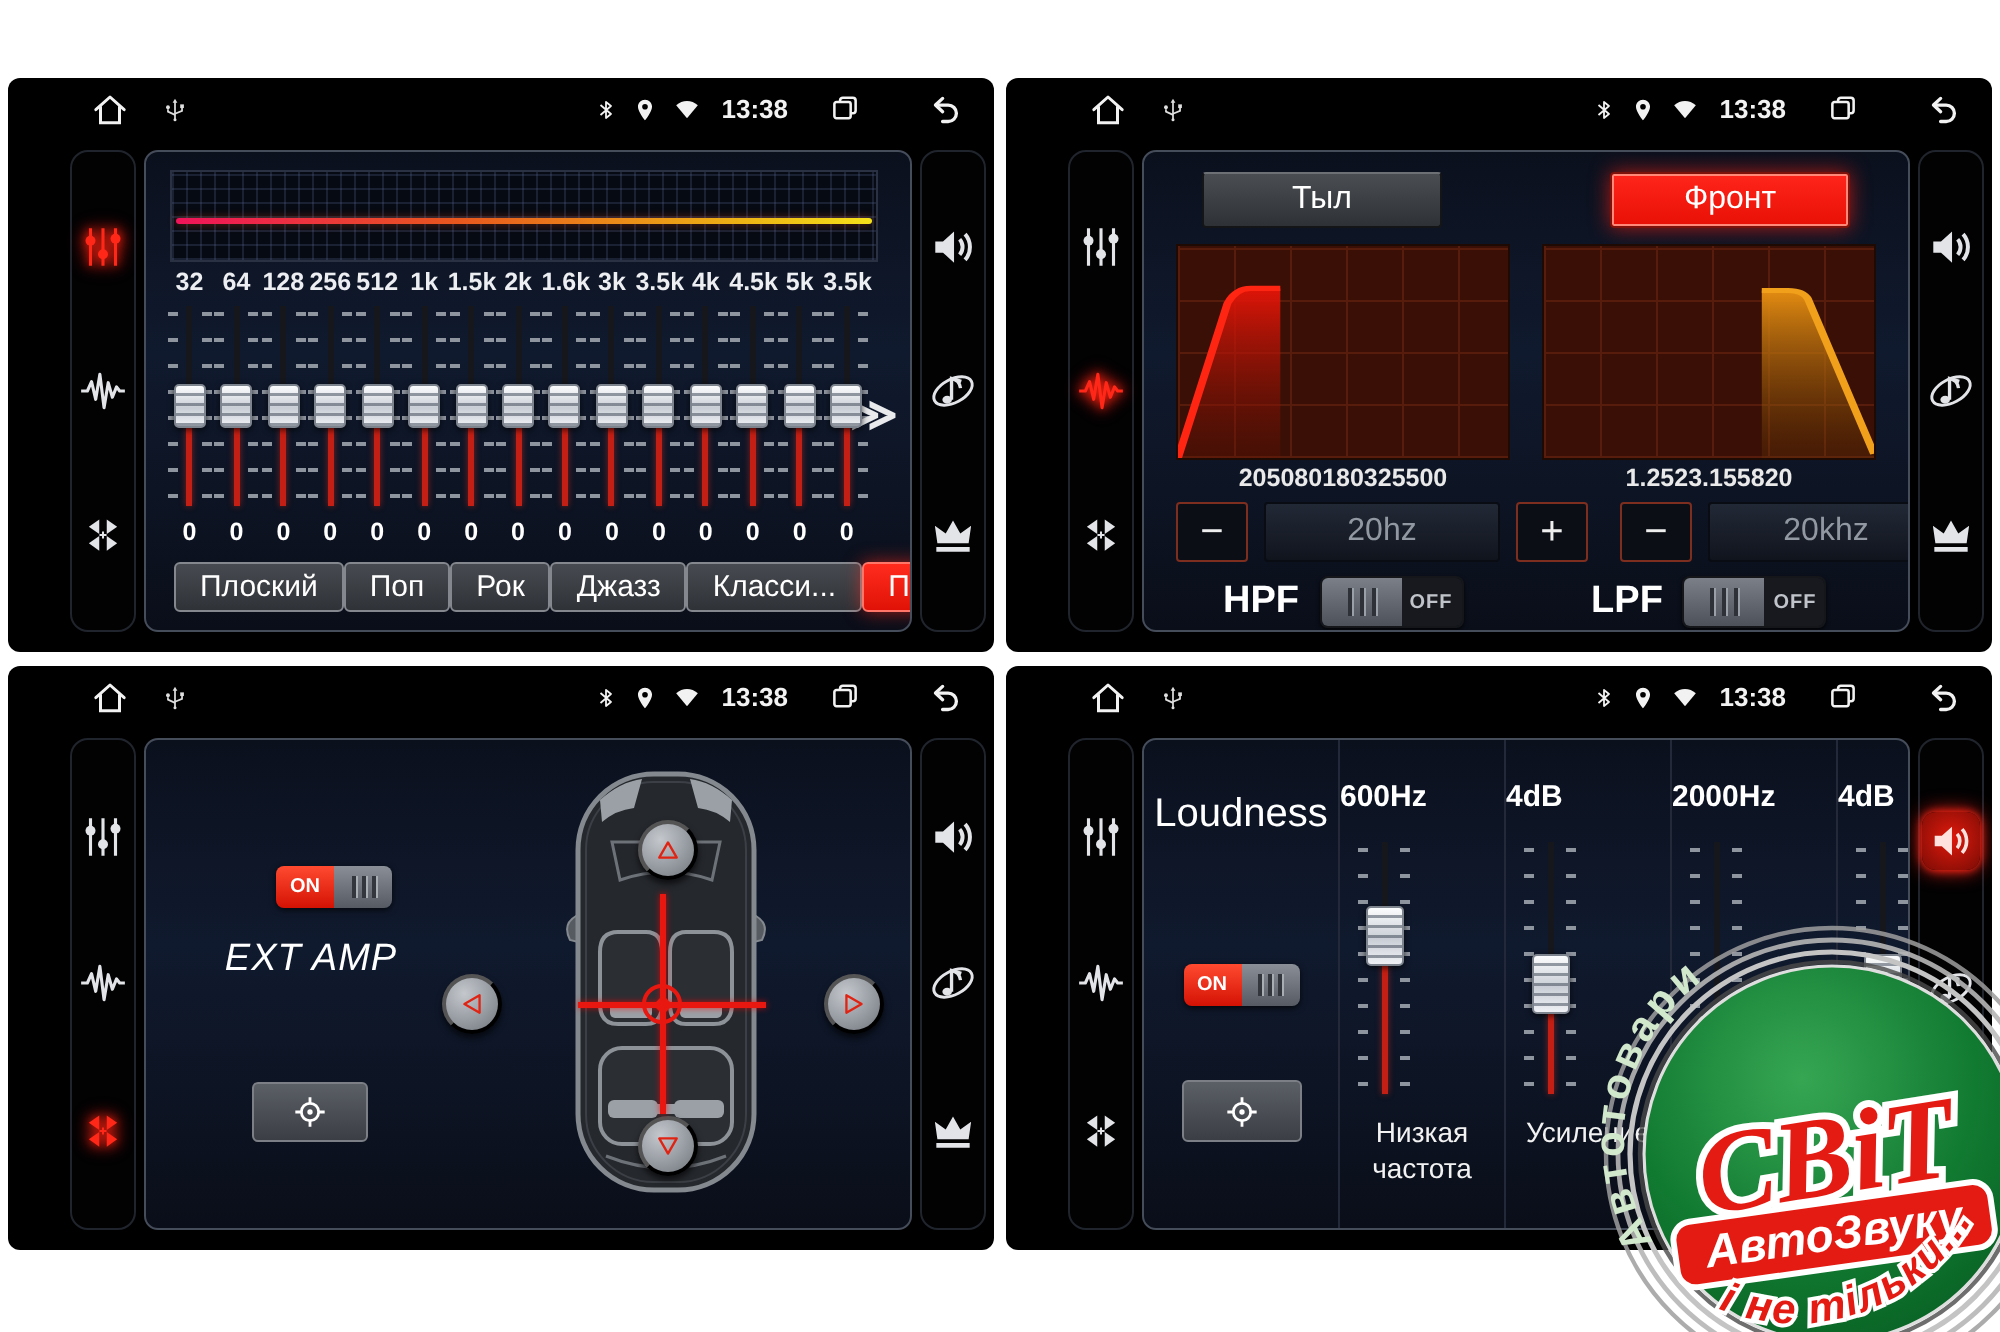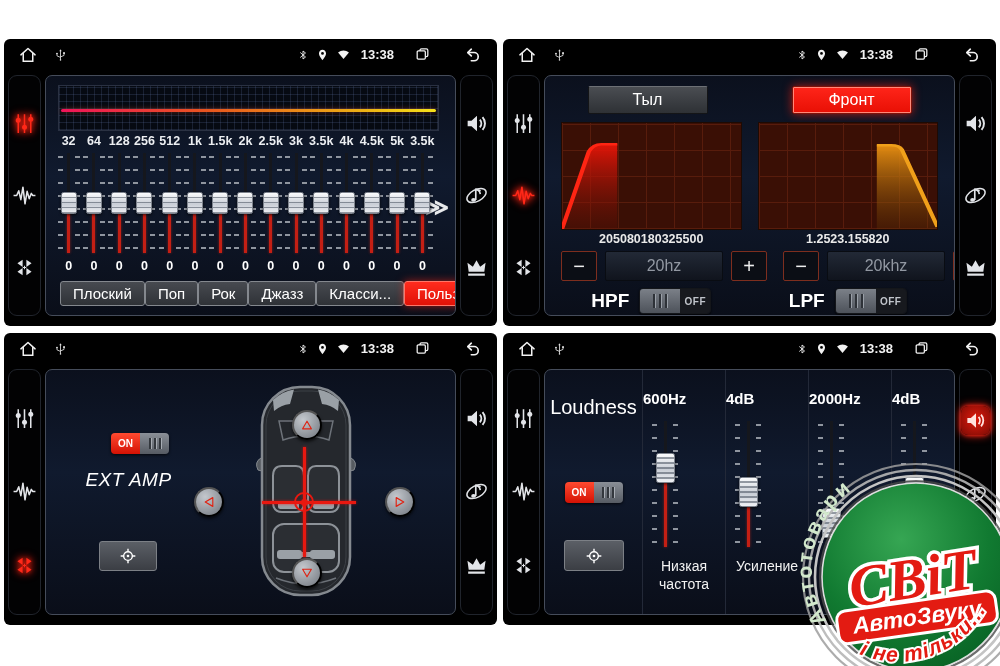--- a/index.html
+++ b/index.html
@@ -2,21 +2,21 @@
 <html><head>
 <meta charset="utf-8">
 <style>
   * { box-sizing:border-box; margin:0; padding:0; }
   html,body { background:#fff; }
   .page { position:relative; width:1000px; height:666px; background:#fff; overflow:hidden;
           font-family:"Liberation Sans", sans-serif; }
 
   
   .panel { position:absolute; width:493px; background:#000; border-radius:6px;
-           display:flex; flex-direction:column; overflow:hidden; }
+           display:flex; flex-direction:column; overflow:hidden;padding-left:27px; }
   .pbody { flex:1; display:flex; padding:5px 4px 3px; gap:4px; min-height:0; }
   .pfoot { height:7px; }
 
   .statusbar { height:31px; display:flex; align-items:center; padding:0 14px; color:#f2f2f2; flex:0 0 auto; }
   .sb-right { margin-left:auto; display:flex; align-items:center; gap:7px; }
   .ic { width:15px; height:15px; color:#f2f2f2; }
   .ic-home { width:20px; height:20px; }
   .ic-usb { width:13px; height:16px; margin-left:16px; opacity:.92; }
   .ic-bt { width:12px; height:14px; }
   .ic-loc { width:13px; height:14px; }
@@ -371,21 +371,21 @@
                 <div class="tickcol r"></div>
                 <div class="track">
                   <div class="track-red"></div>
                 </div>
                 <div class="handle"></div>
               </div>
               <div class="eq-val">0</div>
             </div>
 
             <div class="eq-col">
-              <div class="eq-freq">2.5k</div>
+              <div class="eq-freq">1.6k</div>
               <div class="eq-slider">
                 <div class="tickcol l"></div>
                 <div class="tickcol r"></div>
                 <div class="track">
                   <div class="track-red"></div>
                 </div>
                 <div class="handle"></div>
               </div>
               <div class="eq-val">0</div>
             </div>

